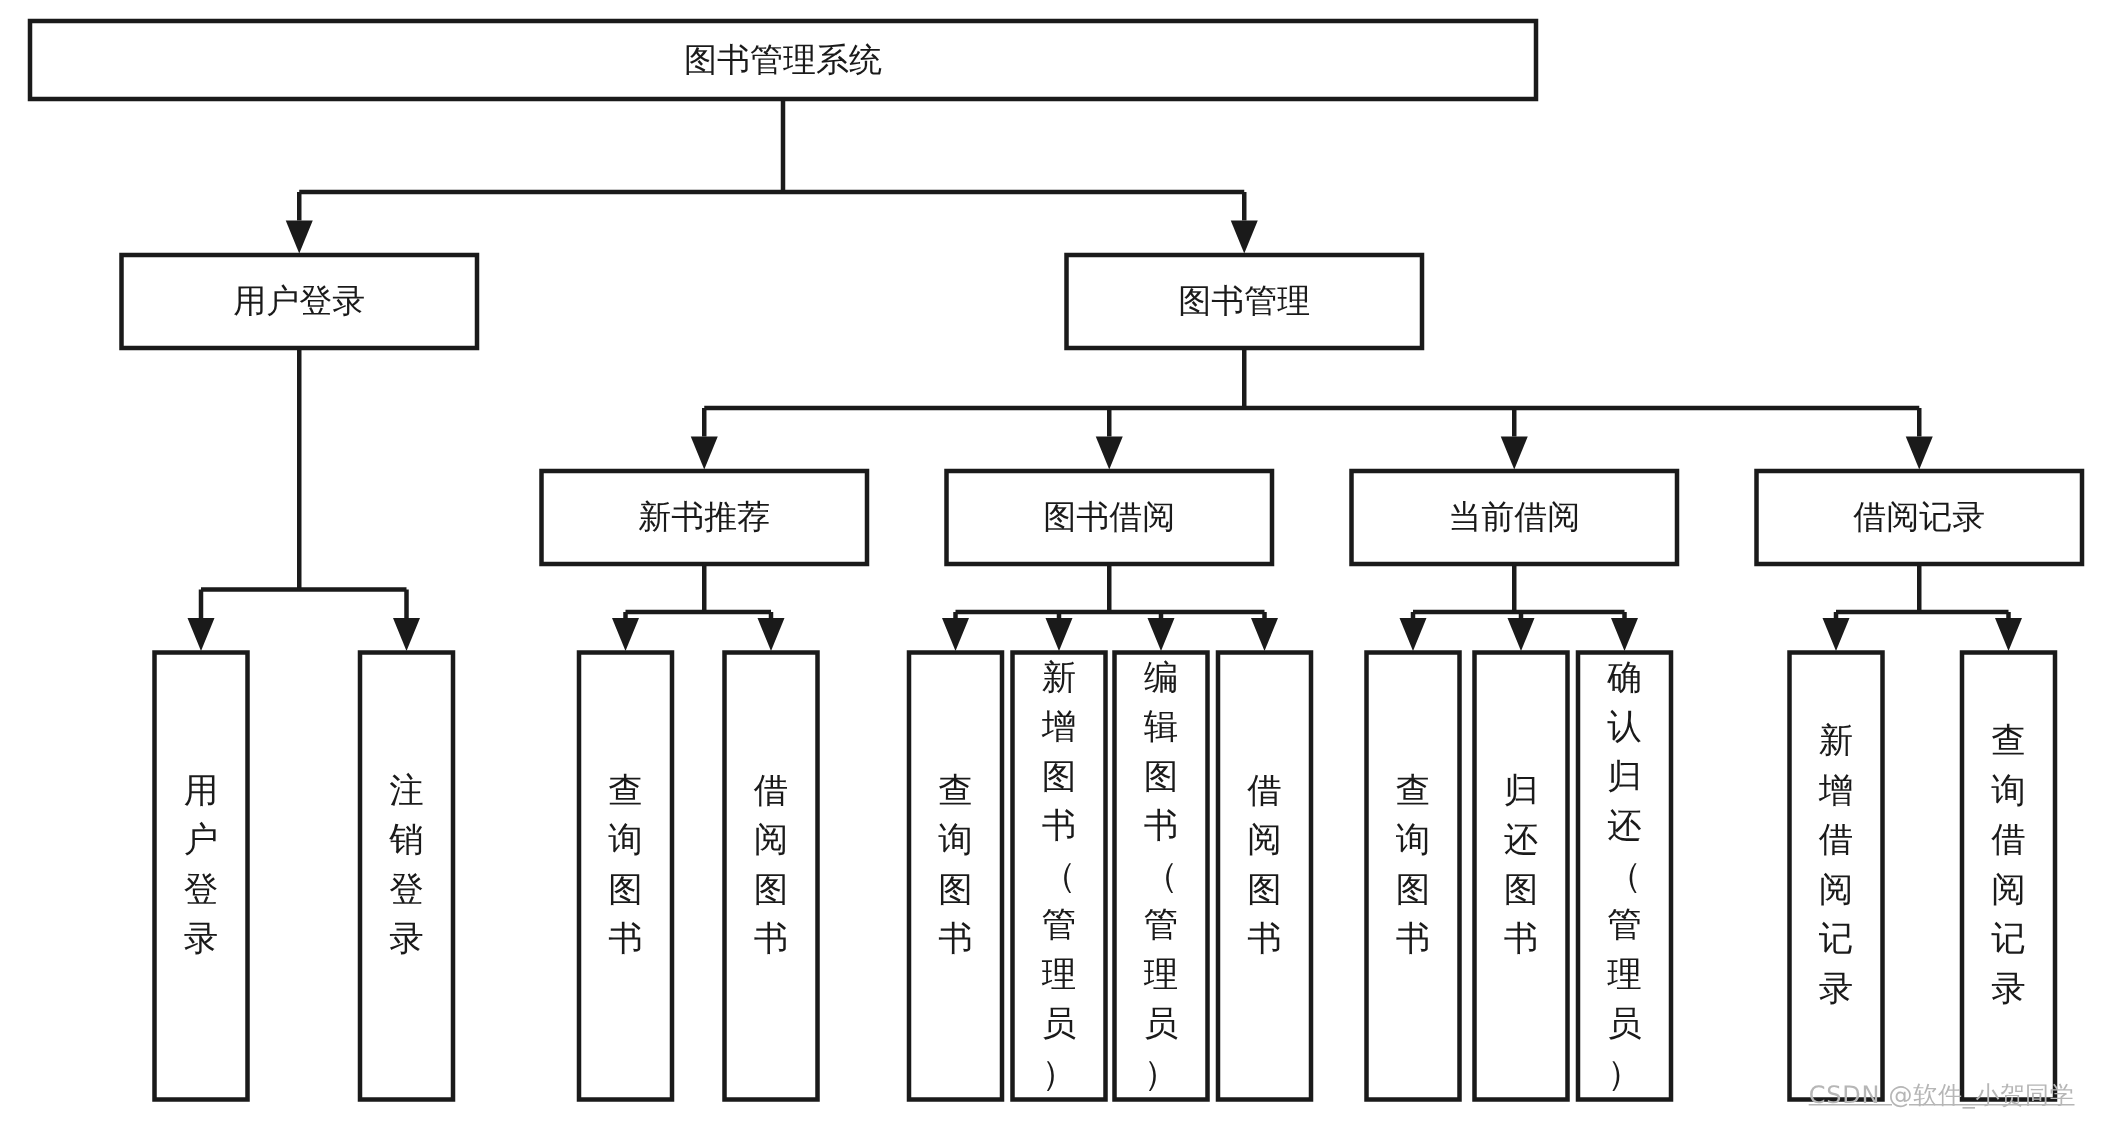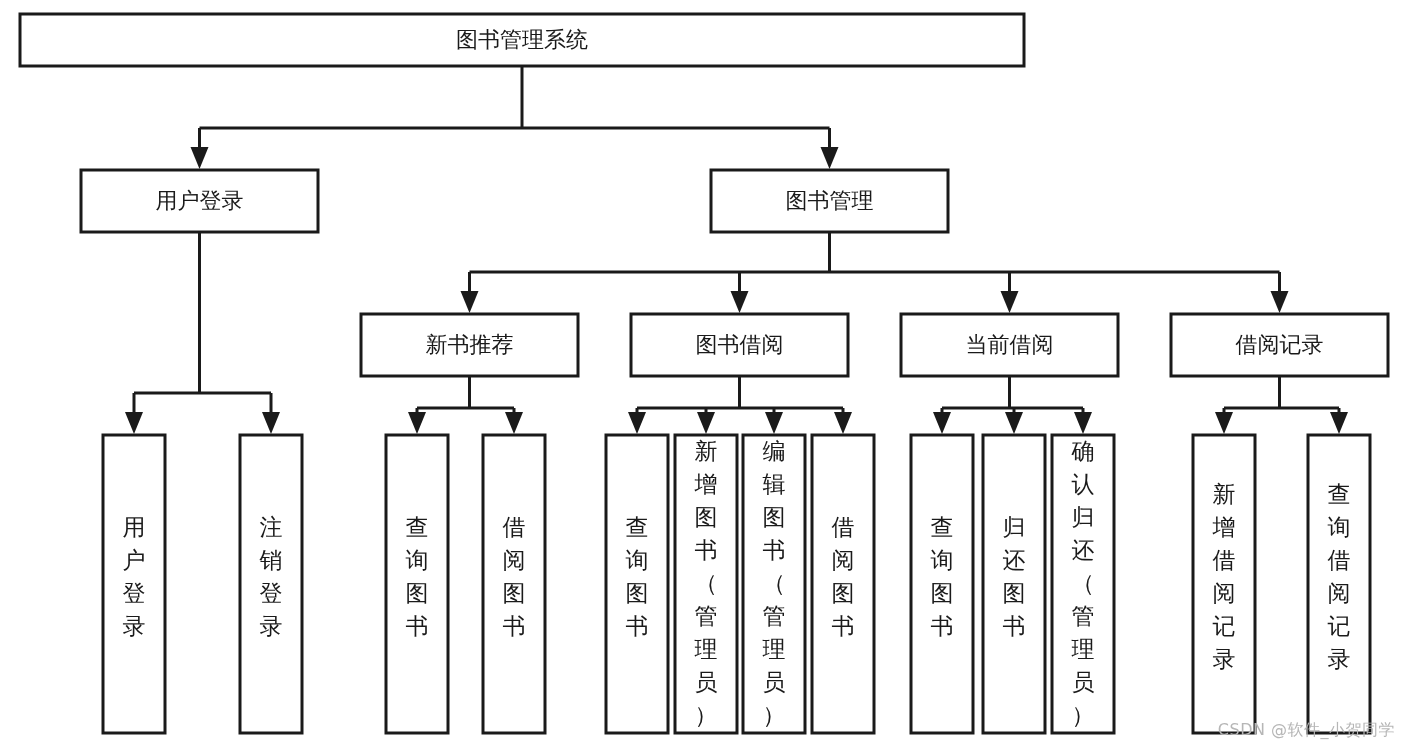--- a/index.html
+++ b/index.html
@@ -14,24 +14,24 @@
     font-family:"DejaVu Sans","Liberation Sans",sans-serif;
     font-size:22px;fill:#1a1a1a;text-anchor:middle;dominant-baseline:middle;
   }
   .leaf-label{
     font-family:"DejaVu Sans","Liberation Sans",sans-serif;
     font-size:23px;fill:#1a1a1a;
   }
   .connector{stroke:#1a1a1a;stroke-width:3;fill:none;}
   .arrow-head{fill:#1a1a1a;stroke:none;}
   .watermark{
-    position:absolute;right:10px;bottom:6px;
+    position:absolute;right:22px;bottom:6px;
     font-family:"DejaVu Sans","Liberation Sans",sans-serif;
     font-size:16px;color:#b6b6b6;white-space:nowrap;
-    letter-spacing:.5px;pointer-events:none;
+    letter-spacing:.5px;pointer-events:none;text-decoration:underline;
   }
 </style>
 </head>
 <body>
 
 <svg id="diagram" viewBox="0 0 1405 747" xmlns="http://www.w3.org/2000/svg">
   <g id="layer-connectors">
       <g>
         <path d="M 522 66 L 522 128" class="connector"></path>
         <path d="M 199.5 128 L 829.5 128" class="connector"></path>

